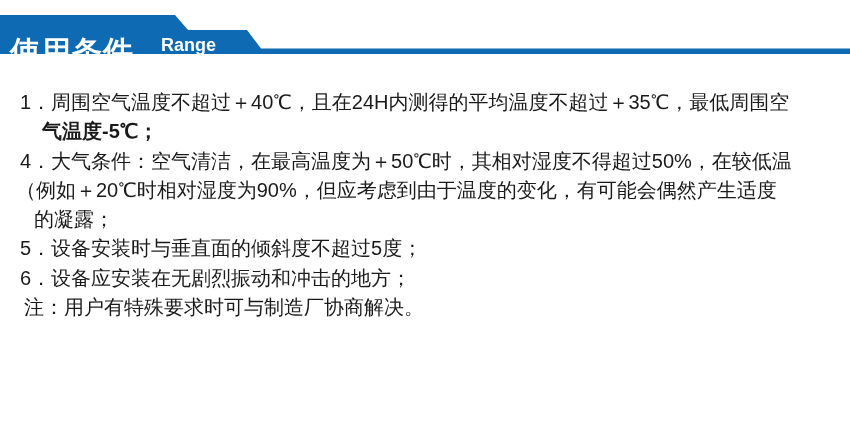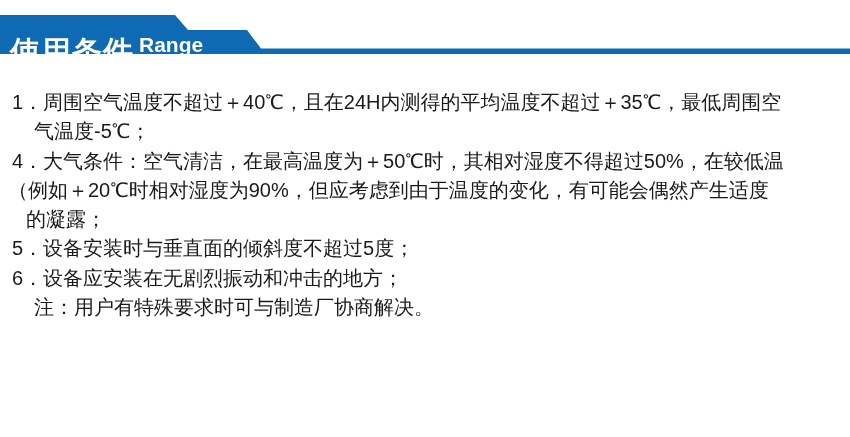--- a/index.html
+++ b/index.html
@@ -34,47 +34,47 @@
     color: #ffffff;
     font-size: 30px;
     font-weight: bold;
     letter-spacing: 1px;
     line-height: 30px;
     white-space: nowrap;
     margin-top: 16px;
   }
   .banner-subtitle {
     position: absolute;
-    left: 139px;
+    left: 161px;
     top: 36px;
     color: #ffffff;
-    font-size: 21px;
+    font-size: 18px;
     font-weight: 600;
     line-height: 18px;
     white-space: nowrap;
   }
 
   
   .conditions {
     position: absolute;
     top: 88px;
-    left: 4px;
+    left: 12px;
     right: 0;
     color: #1a1a1a;
     font-size: 20px;
     line-height: 29.3px;
   }
   .ln {
     white-space: nowrap;
     margin-left: 8px;   
   }
-  .ln.cont   { margin-left: 30px; }  
+  .ln.cont   { margin-left: 30px; font-weight: bold; }  
   .ln.paren  { margin-left: 4px; }   
   .ln.paren2 { margin-left: 22px; }   
-  .ln.note   { margin-left: 30px; }  
+  .ln.note   { margin-left: 12px; }  
 </style>
 </head>
 <body>
 
 <div class="banner">
   <svg width="850" height="60" viewBox="0 0 850 60" aria-hidden="true">
     <polygon points="0,15 175,15 188,30 247,30 261,48.5 850,48.5 850,54 0,54" fill="#0f6ab4"></polygon>
   </svg>
   <div class="banner-title">使用条件</div>
   <div class="banner-subtitle">Range</div>

